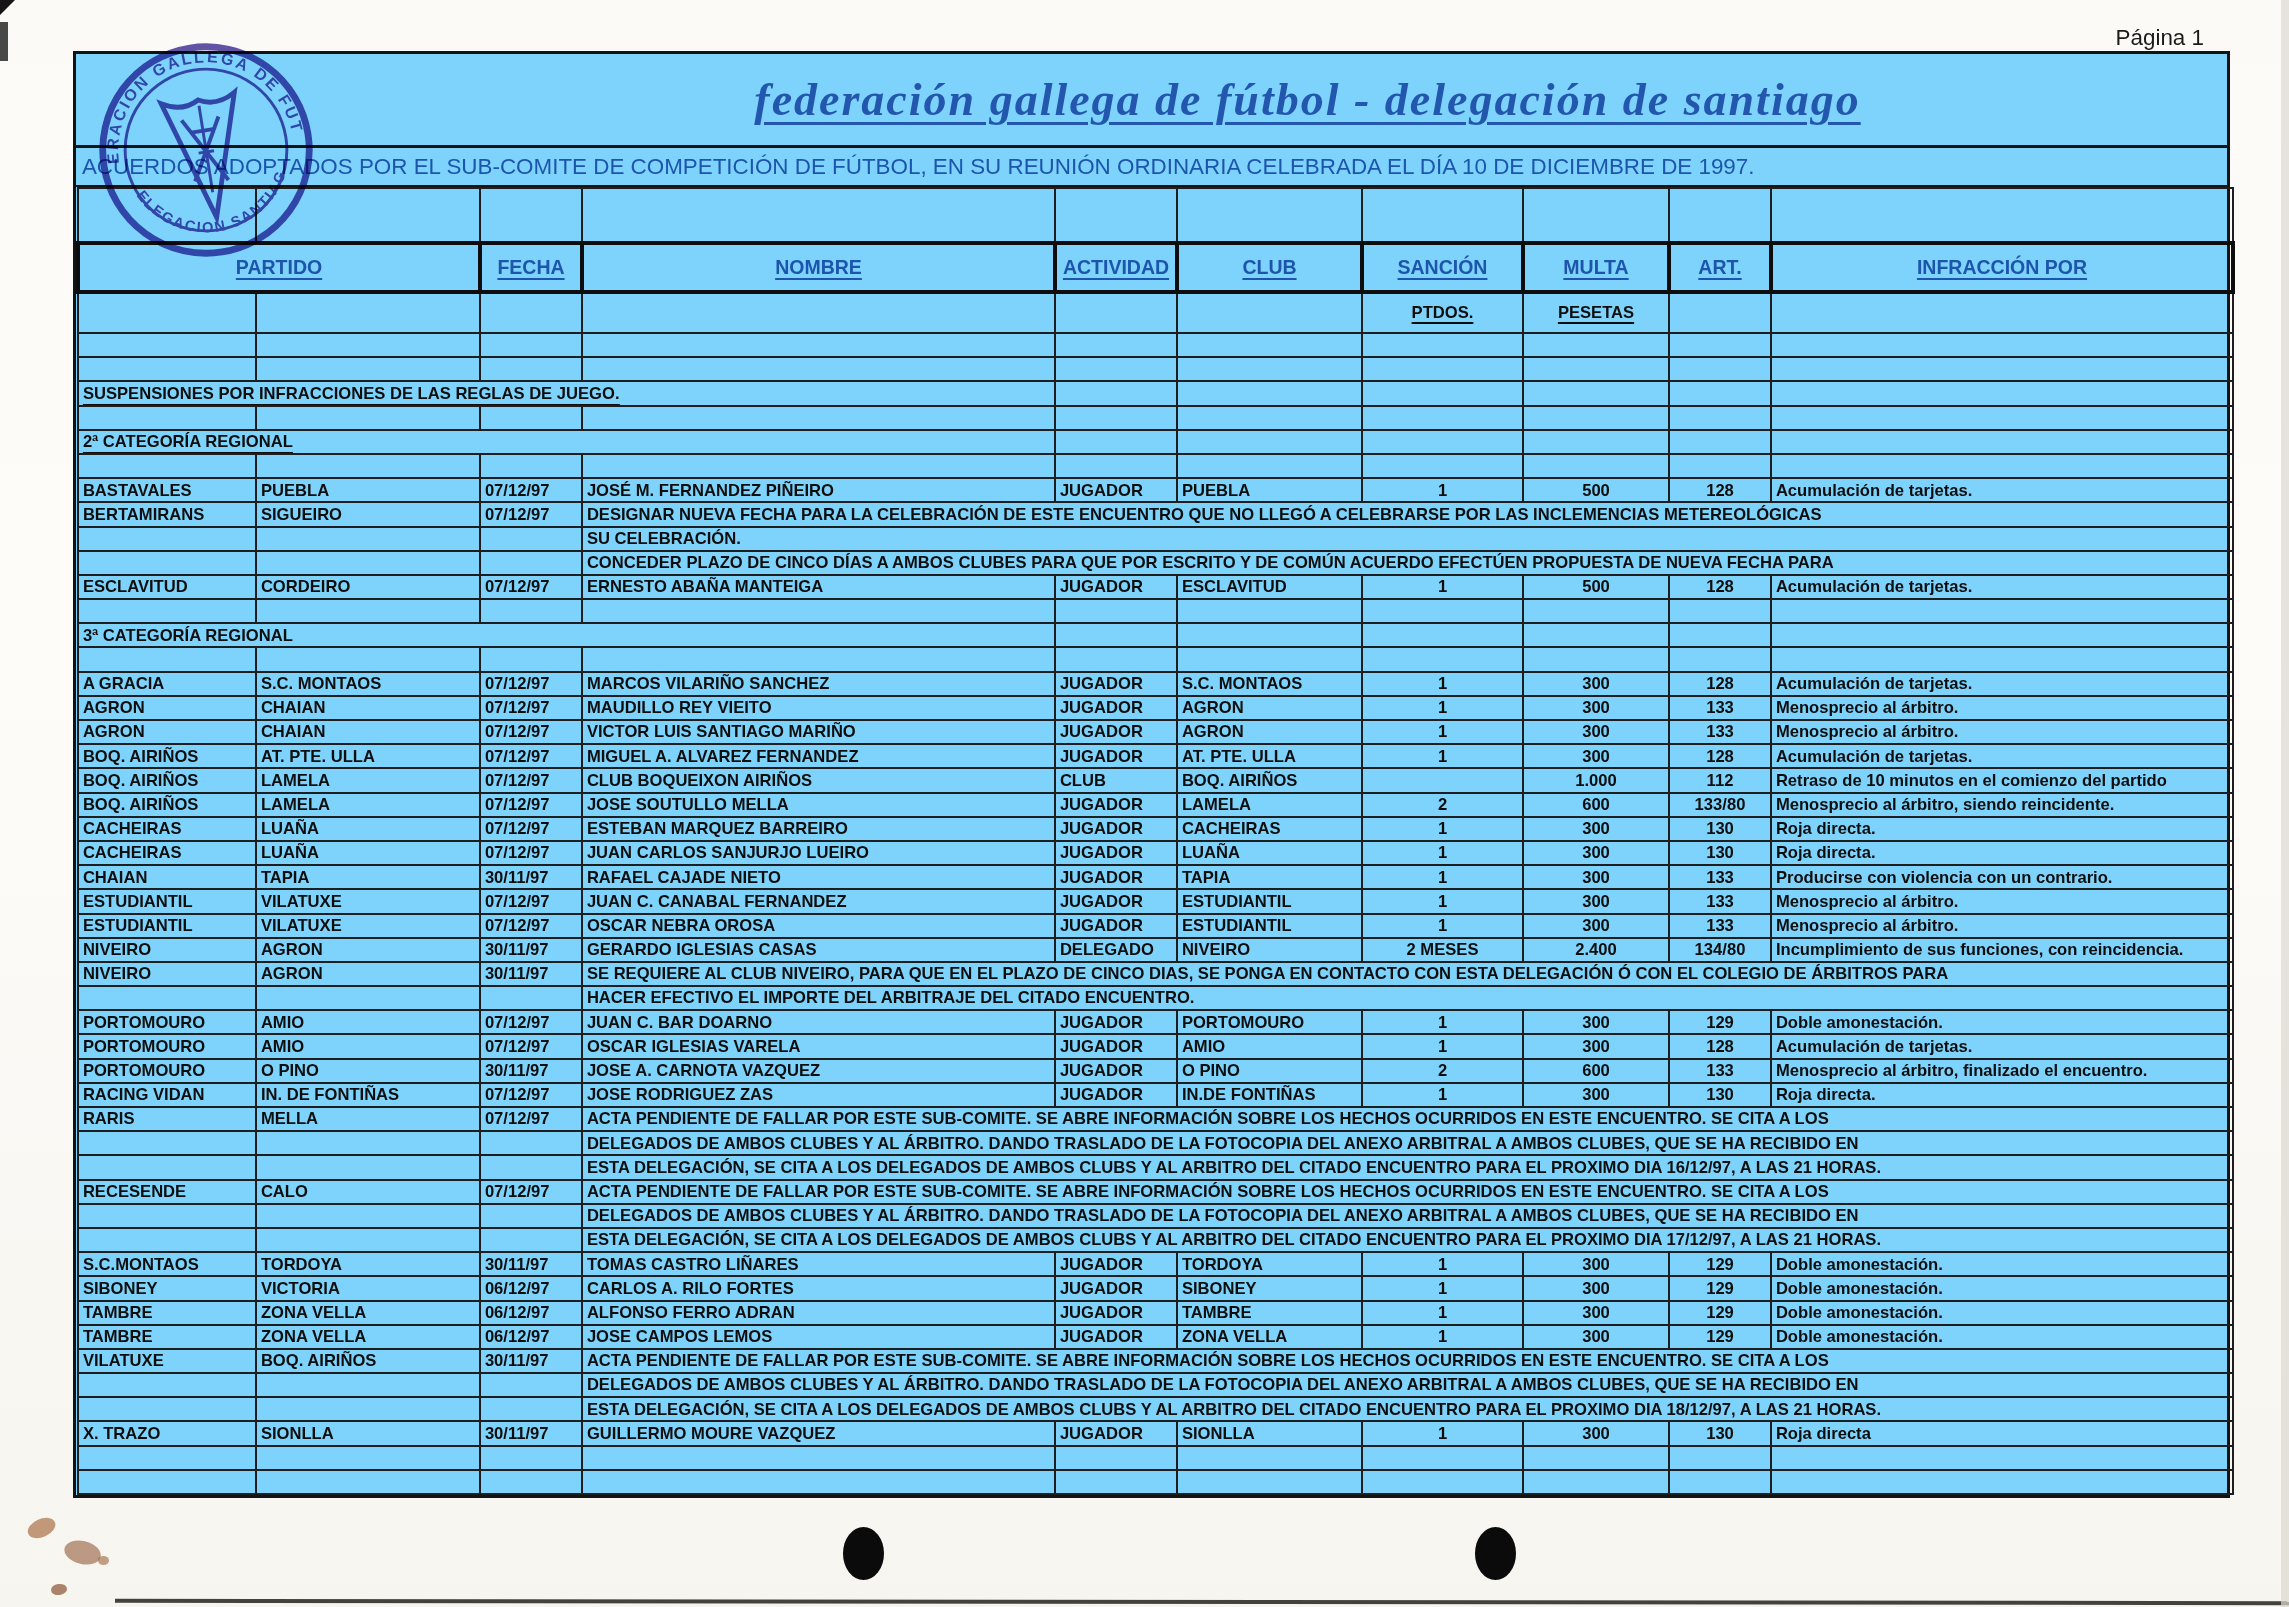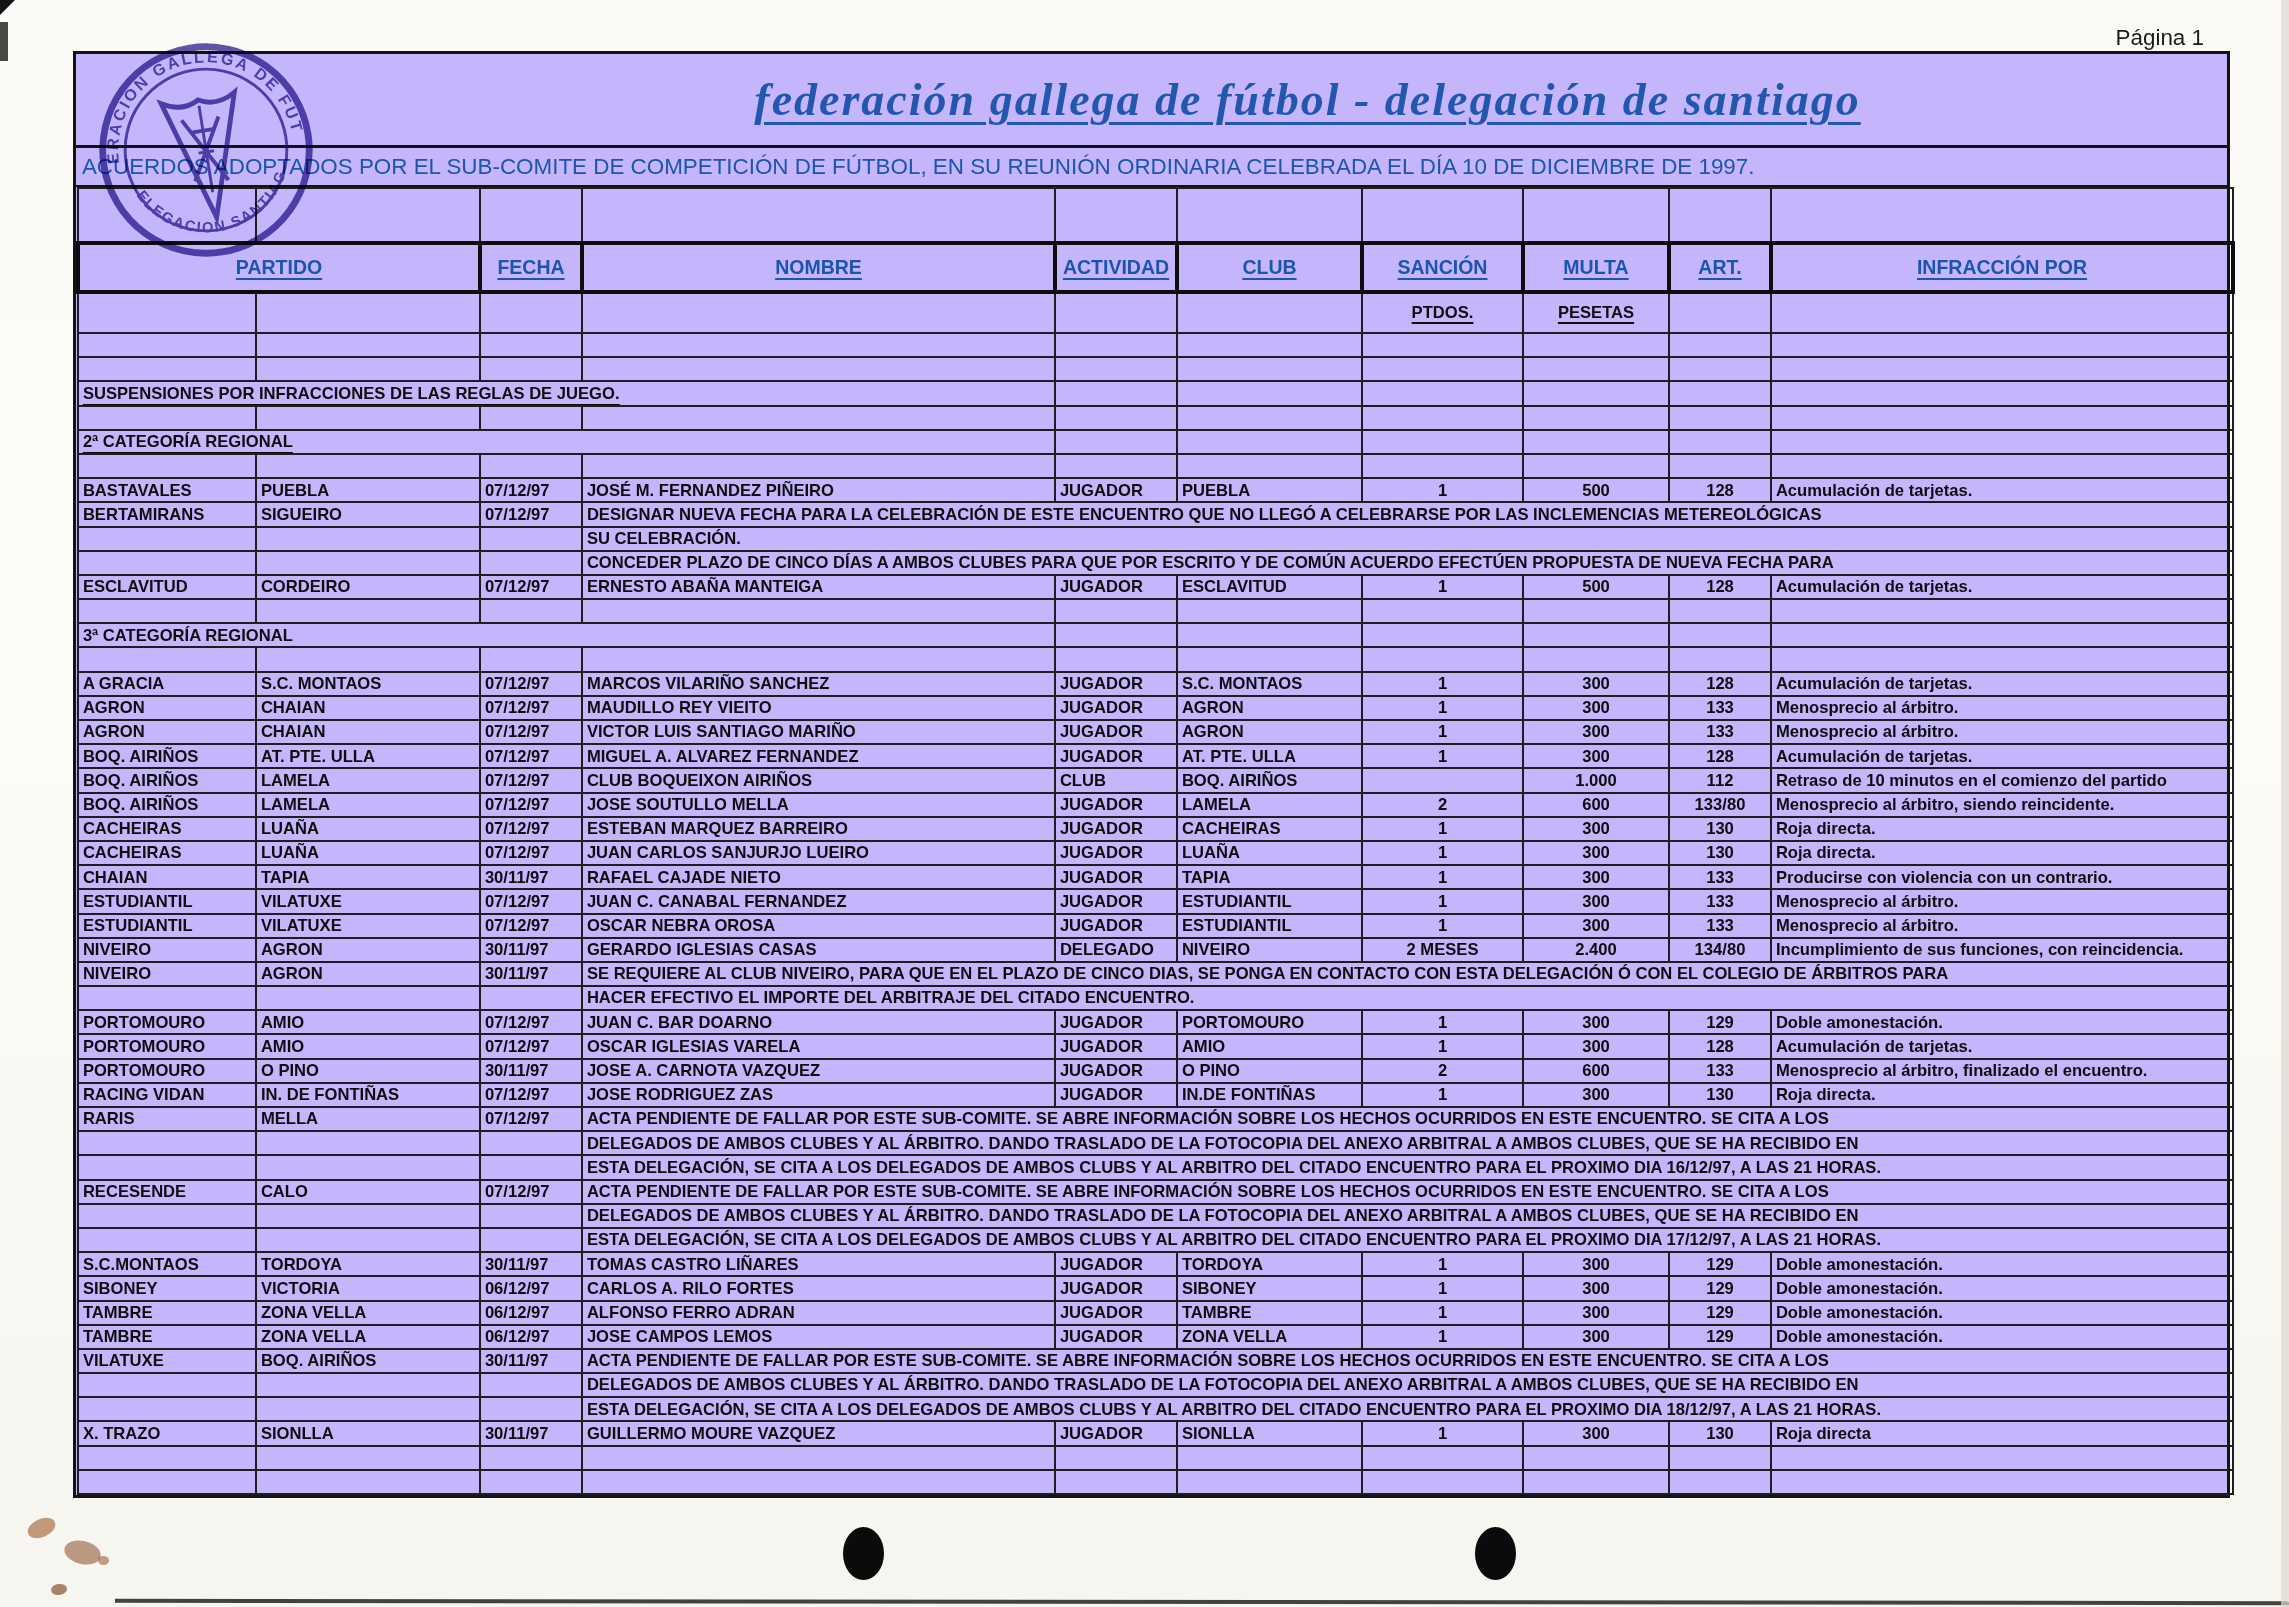--- a/index.html
+++ b/index.html
@@ -9,21 +9,21 @@
     font-family:"Liberation Sans", sans-serif;
     -webkit-font-smoothing:antialiased;
   }
   .page-label{
     position:absolute;top:25px;right:86px;
     font-size:22.4px;font-weight:normal;color:#1b1b1b;
   }
   
   .sheet{
     position:absolute;left:73px;top:51px;width:2157px;height:1447px;
-    border:3.9px solid #131313;background:#c4b5fd;box-sizing:border-box;
+    border:3.9px solid #131313;background:#7dd3fc;box-sizing:border-box;
   }
   
   .title-band{
     position:absolute;left:0;top:0;right:0;height:94px;
     border-bottom:3.9px solid #131313;box-sizing:border-box;
     display:flex;align-items:center;justify-content:center;
   }
   .doc-title{
     padding-left:312px;
     font-family:"Liberation Serif", serif;

